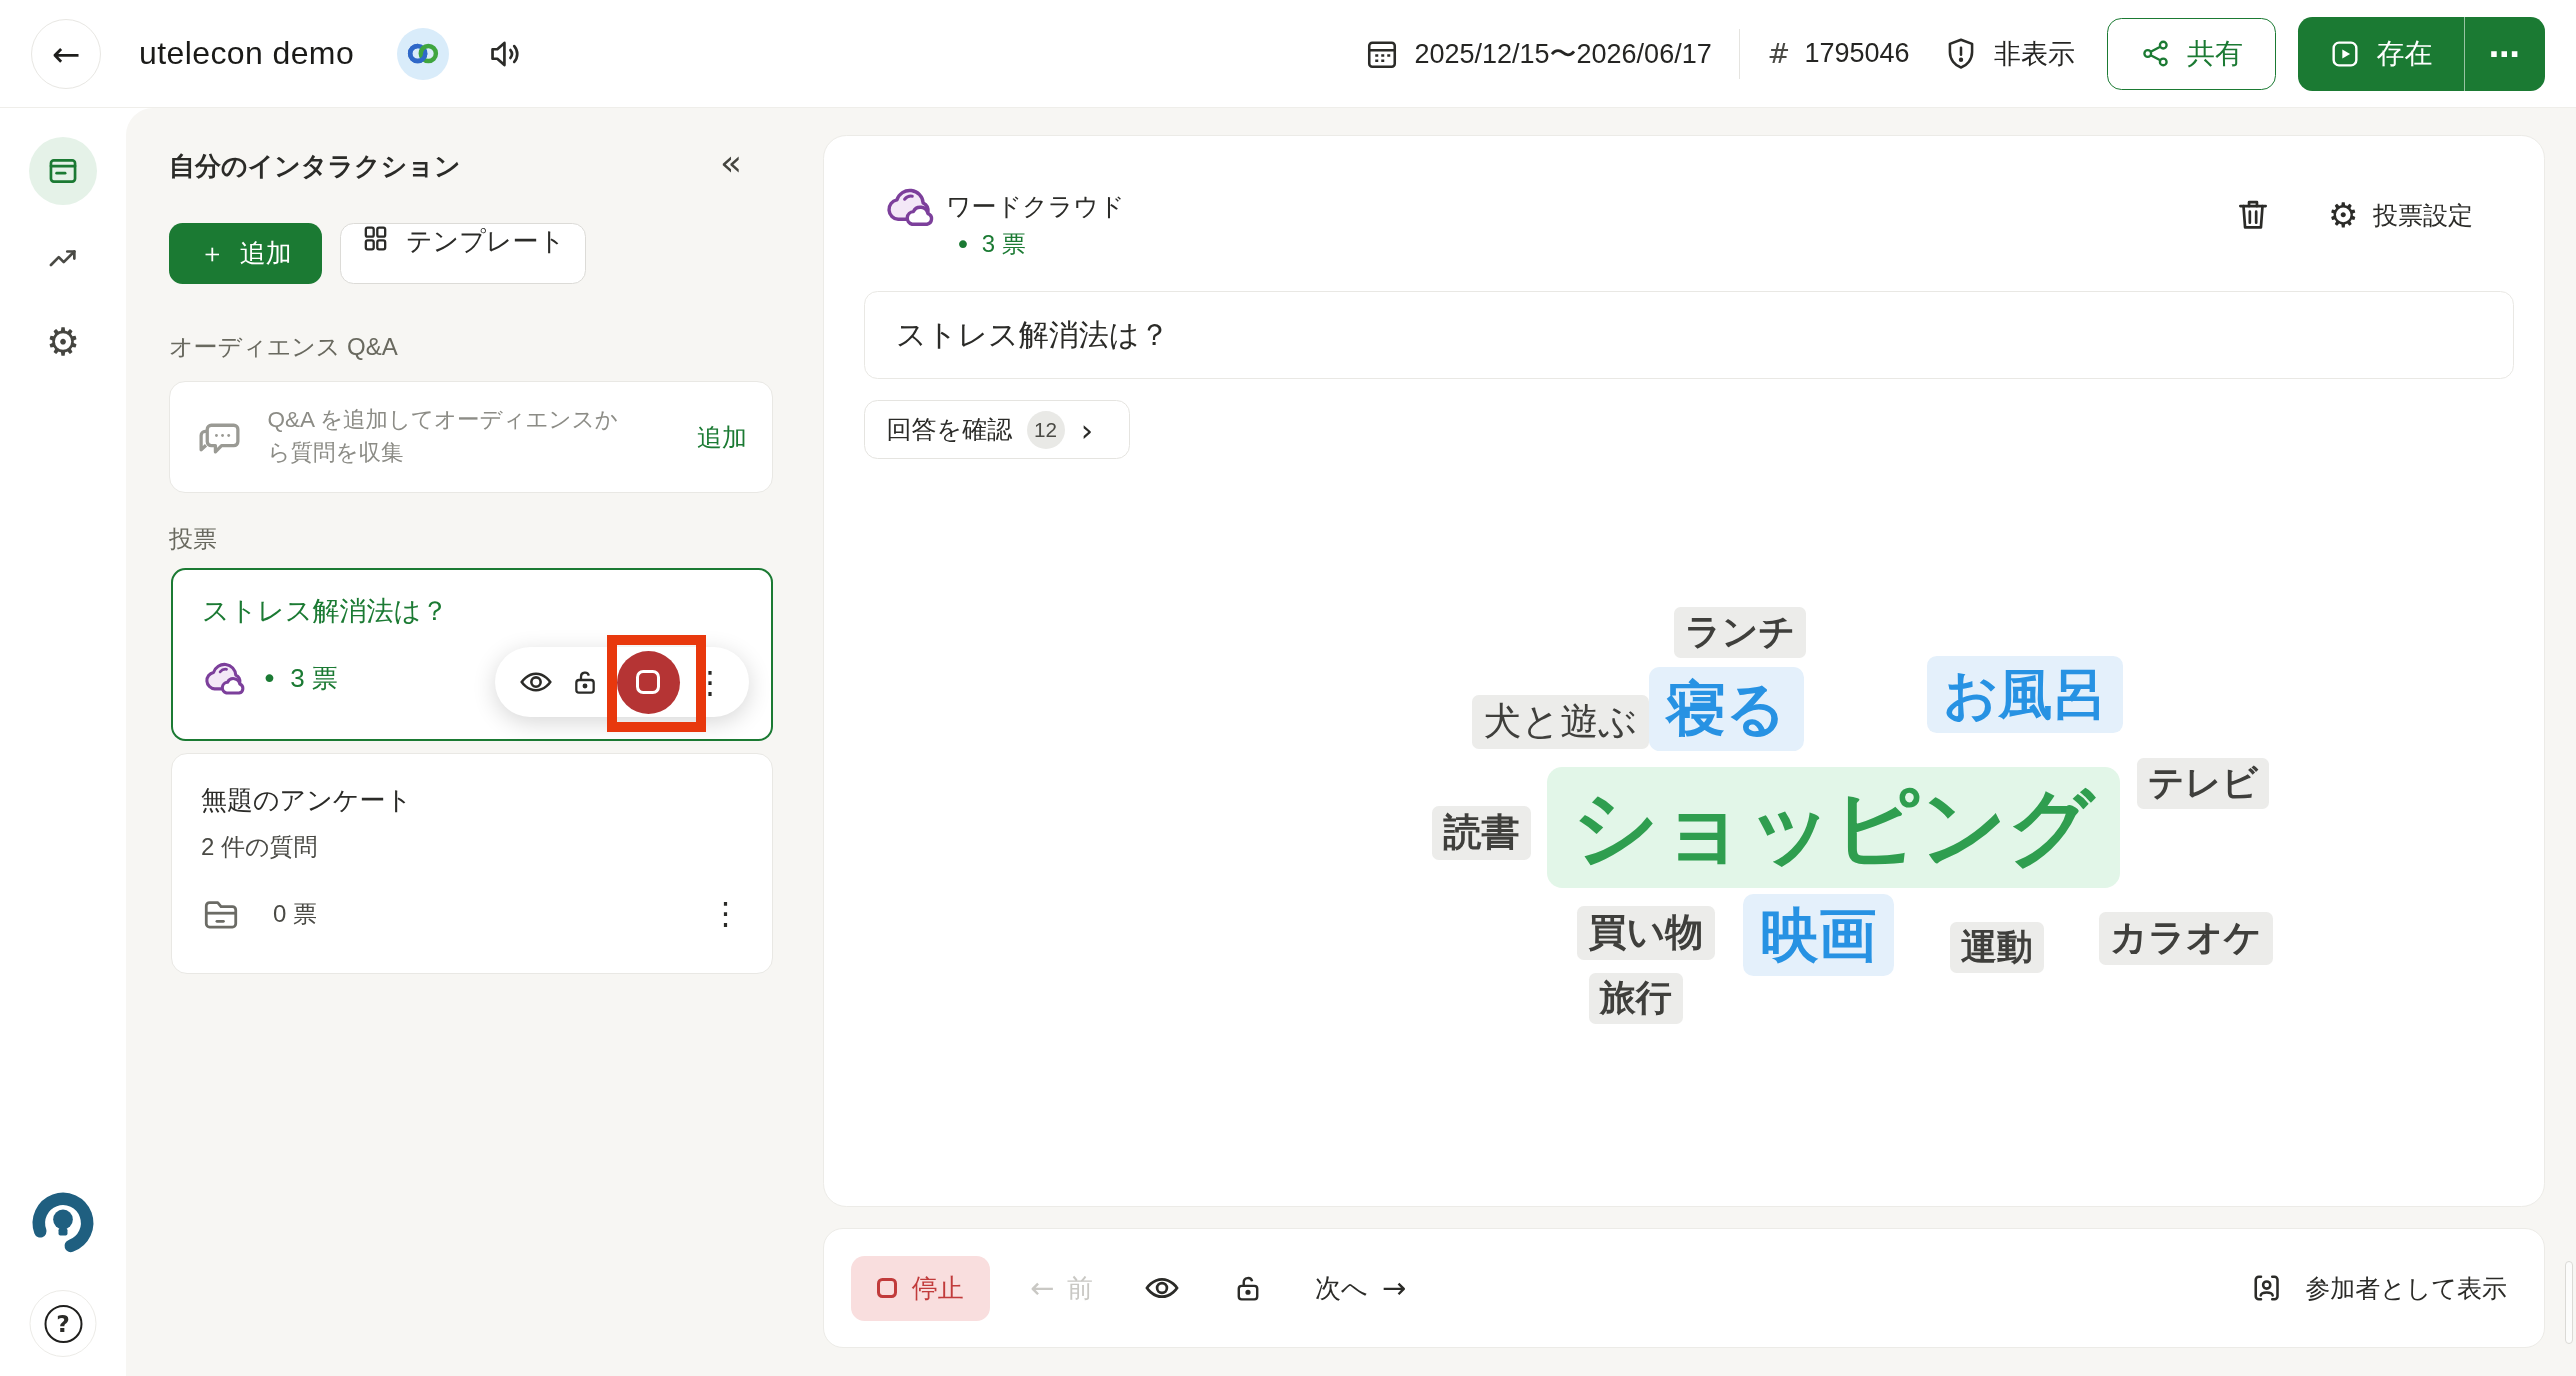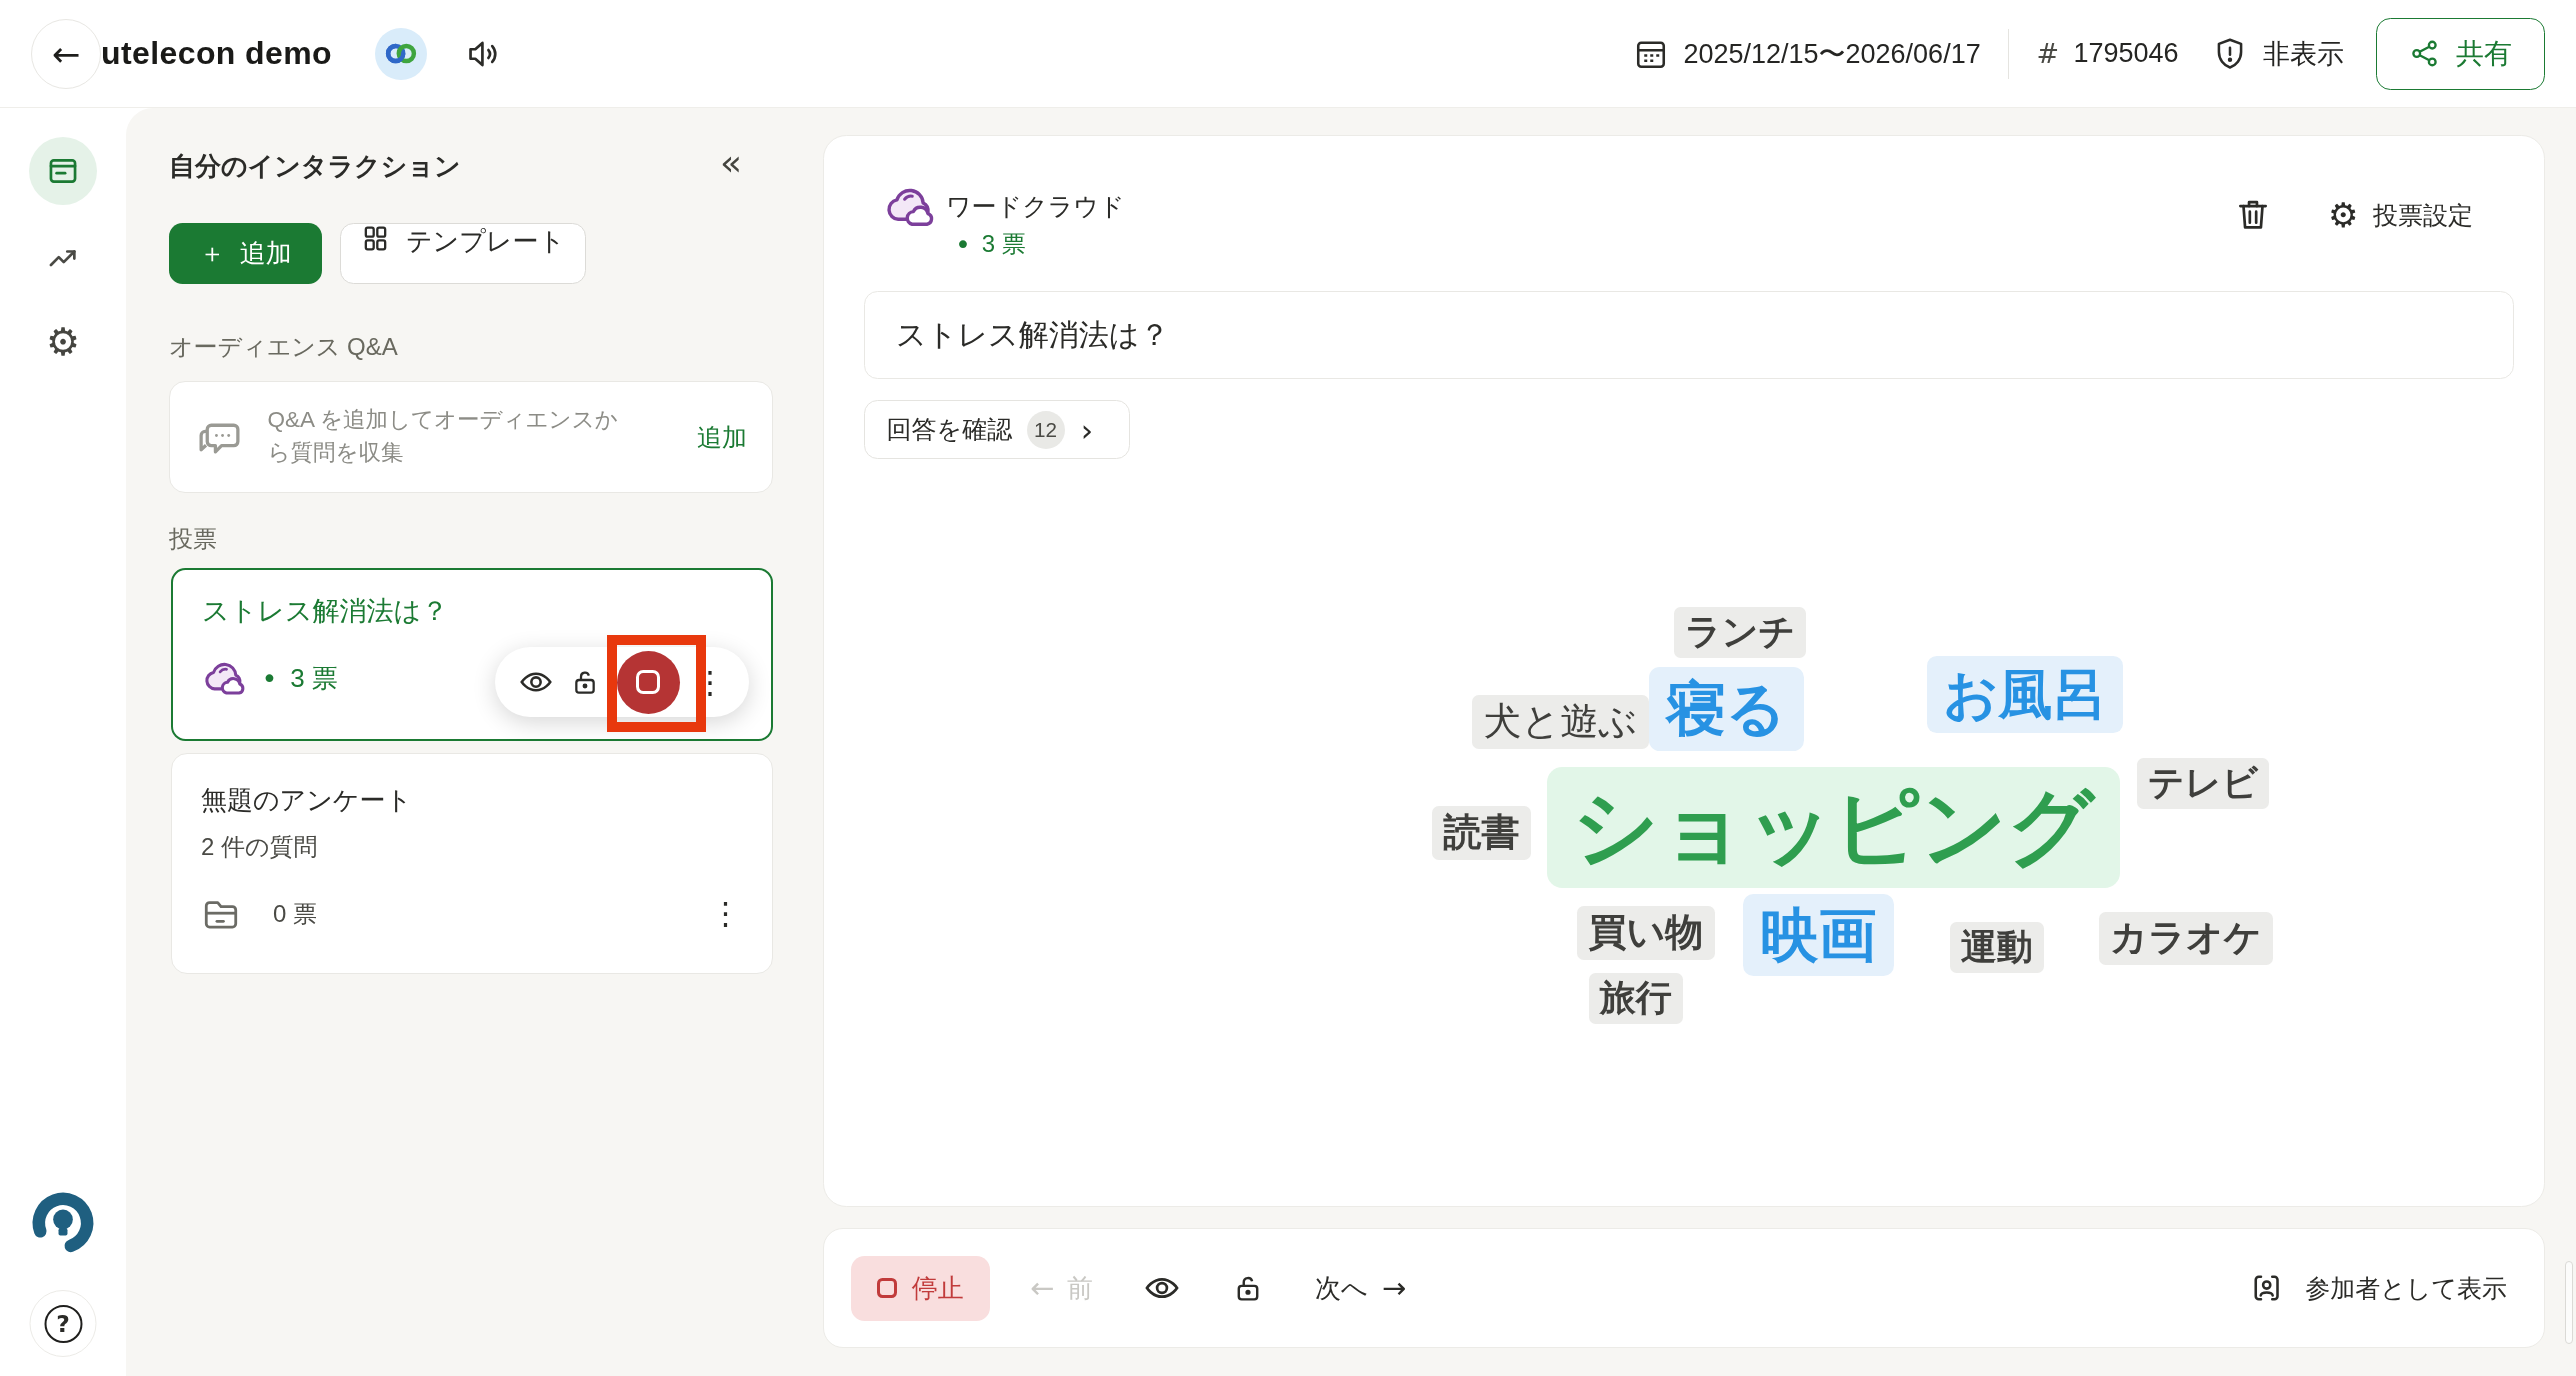--- a/index.html
+++ b/index.html
@@ -5,21 +5,21 @@
   *{box-sizing:border-box;margin:0;padding:0}
   html,body{background:#fff}
   #page{position:relative;width:2576px;height:1376px;overflow:hidden;background:#fff;
         font-family:"Liberation Sans","DejaVu Sans",sans-serif;color:#2b2b28}
 
   
   .header{position:absolute;left:0;top:0;width:2576px;height:108px;background:#fff;
           border-bottom:0.9px solid #efeeea;display:flex;align-items:center;padding:0 31px}
   .back-btn{width:70px;height:70px;border:1.3px solid #e8e7e3;border-radius:50%;background:#fff;
             display:flex;align-items:center;justify-content:center;font-size:34px;color:#1e1e1c}
-  .page-title{font-size:32px;font-weight:700;color:#1a1a18;letter-spacing:0.4px}
+  .page-title{font-size:32px;font-weight:400;color:#1a1a18;margin-left:38px;letter-spacing:0.4px}
   .webex-badge{width:52px;height:52px;border-radius:50%;background:#d9ecfa;margin-left:43px;
                display:flex;align-items:center;justify-content:center}
   .speaker{margin-left:38px;display:flex}
   .header-right{margin-left:auto;display:flex;align-items:center}
   .meta{display:flex;align-items:center;gap:14.4px;font-size:27px;color:#252523}
   .vdiv{width:1.8px;height:50px;background:#e5e4e0;margin:0 27px}
   .share-btn{display:flex;align-items:center;gap:16px;border:1.8px solid #1b7a33;color:#1b7a33;
              background:#fff;border-radius:14.4px;height:72px;padding:0 32px;font-size:28px;margin-left:32px}
   .present-group{display:flex;align-items:stretch;background:#1b7a33;border-radius:14.4px;height:74px;
                  margin-left:21.6px;color:#fff;overflow:hidden}
@@ -152,20 +152,33 @@
       </div>
       <div class="share-btn">
         <svg width="31" height="31" viewBox="0 0 24 24" fill="none" stroke="#1b7a33" stroke-width="1.8">
           <circle cx="18" cy="5.5" r="2.6"></circle>
             <circle cx="6" cy="12" r="2.6"></circle>
             <circle cx="18" cy="18.5" r="2.6"></circle>
           <path d="M8.3 10.7l7.4-4M8.3 13.3l7.4 4"></path>
         </svg>
         <span>共有</span>
       </div>
+      <div class="present-group">
+        <div class="present-main">
+          <svg width="32" height="32" viewBox="0 0 24 24" fill="none" stroke="#fff" stroke-width="1.8">
+            <rect x="3.5" y="3.5" width="17" height="17" rx="4"></rect>
+            <path d="M10 8.6v6.8L15.8 12z" fill="#fff" stroke="none"></path>
+          </svg>
+          <span>存在</span>
+        </div>
+        <div class="present-div"></div>
+        <div class="present-more">
+          <span class="glyph">⋯</span>
+        </div>
+      </div>
     </div>
   </div>
 
   <div class="rail">
     <div class="rail-item rail-active">
       <svg width="34" height="34" viewBox="0 0 24 24" fill="none" stroke="#1b7a33" stroke-width="1.9" stroke-linecap="round">
         <rect x="3.5" y="4.5" width="17" height="15" rx="2"></rect>
         <path d="M3.5 8.5h17"></path>
         <path d="M7.5 13.5h6"></path>
       </svg>

